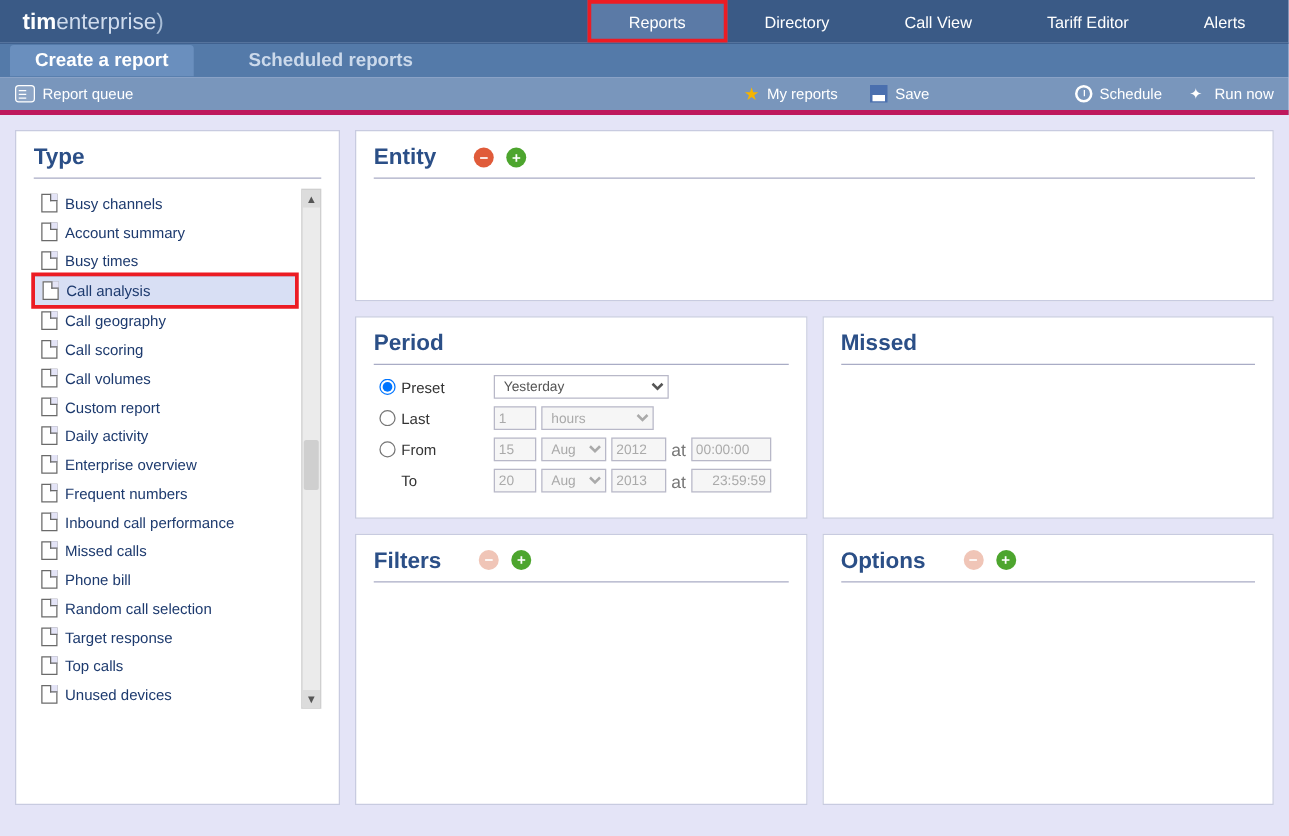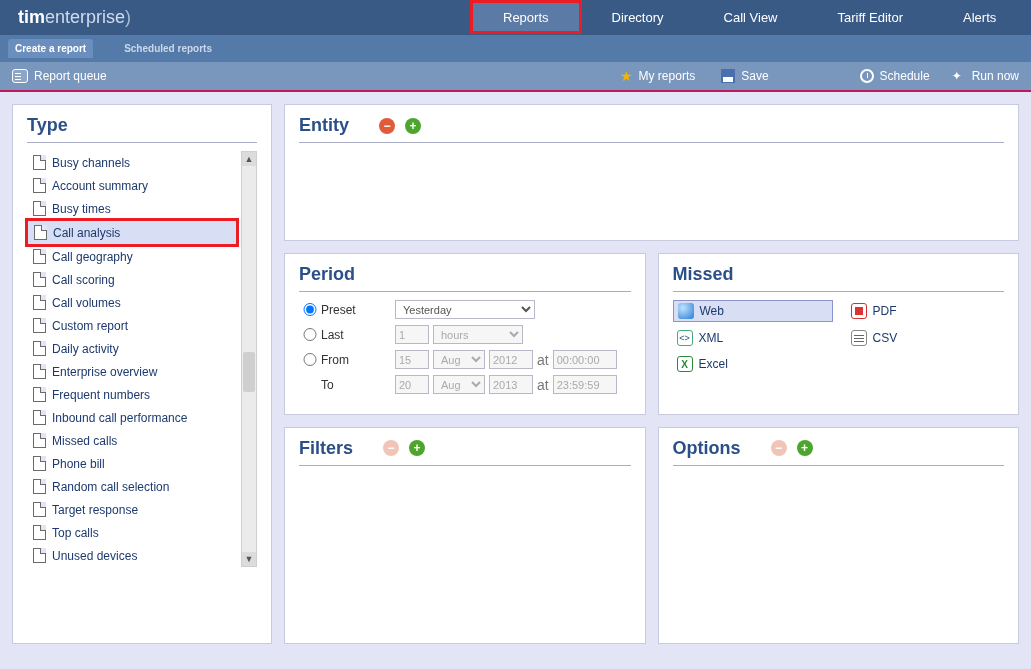--- a/index.html
+++ b/index.html
@@ -5,23 +5,23 @@
   * { box-sizing: border-box; margin: 0; padding: 0; }
   body { font-family: Verdana, Geneva, sans-serif; font-size: 12px; background: #e4e4f7; width:1031px; }
   .topbar { background: #3a5a86; height: 34px; display: flex; align-items: center; }
   .logo { color: #d0dced; font-size: 18px; font-weight: 400; padding-left: 18px; flex: 0 0 470px; }
   .logo b { font-weight: bold; color: #fff; }
   .logo-paren { color: #a8bdd6; }
   .topnav { display: flex; gap: 0; height: 100%; align-items: stretch; }
   .topnav .item { color: #fff; display:flex; align-items:center; padding: 0 30px; font-size: 13px; cursor:pointer; }
   .topnav .hl { border: 3px solid #ec1c24; background: #5b7aa6; }
   .subbar { background: #547aa9; border-top: 1px solid #3a5a86; display: flex; align-items: center; height: 28px; padding-left: 8px; gap: 24px; }
-  .subbar .tab { color: #cbd9eb; font-size: 10px; font-weight: bold; cursor:pointer; padding:4px 7px; }
+  .subbar .tab { color: #cbd9eb; font-size: 15px; font-weight: bold; cursor:pointer; padding:4px 20px; }
   .subbar .tab.active { color: #fff; background: #6a8fbe; border-radius: 3px 3px 0 0; }
-  .toolbar { background: #7996bc; height: 30px; display: flex; align-items: center; color: #fff; font-size: 12px; padding: 0 12px; border-bottom: 2px solid #be185d; }
+  .toolbar { background: #7996bc; height: 30px; display: flex; align-items: center; color: #fff; font-size: 12px; padding: 0 12px; border-bottom: 4px solid #be185d; }
   .toolbar .tool { display: flex; align-items: center; gap: 6px; cursor:pointer; }
   .spacer { flex: 1; }
   .content { display: grid; grid-template-columns: 260px 1fr; gap: 12px; padding: 12px; }
   .rightcol { display: grid; grid-template-columns: 1fr 1fr; grid-template-rows: auto auto auto; gap: 12px; }
   .panel { background: #ffffff; border: 1px solid #c8cbe0; padding: 10px 14px 16px 14px; }
   .panel.entity { grid-column: 1 / span 2; }
   .panel h2 { color: #2b4f87; font-size: 18px; font-weight: bold; border-bottom: 1px solid #a9acc5; padding-bottom: 6px; margin-bottom: 8px; display:flex; align-items:center; gap:10px; }
   .circle { width:16px; height:16px; border-radius:50%; display:inline-flex; align-items:center; justify-content:center; color:#fff; font-size:12px; line-height:1; font-weight:bold; }
   .circle.minus { background:#e05b3a; }
   .circle.minus.dim { background:#f0c5b7; }
@@ -91,21 +91,21 @@
 <div class="toolbar">
   <div class="tool">
     <span class="queue"></span>
     <span>Report queue</span>
   </div>
   <div class="spacer"></div>
   <div class="tool" style="margin-right:26px">
     <span class="star">★</span>
     <span>My reports</span>
   </div>
-  <div class="tool" style="margin-right:91px">
+  <div class="tool" style="margin-right:116px">
     <span class="disk"></span>
     <span>Save</span>
   </div>
   <div class="tool" style="margin-right:22px">
     <span class="clock"></span>
     <span>Schedule</span>
   </div>
   <div class="tool">
     <span class="runner">✦</span>
     <span>Run now</span>
@@ -236,49 +236,27 @@
           <input class="readonly dim" style="width: 64px;" value="00:00:00">
         </div>
 
         <span></span>
         <span>To</span>
         <div class="controls">
           <input class="readonly dim" style="width: 34px;" value="20">
           <select class="readonly dim" style="width:52px"><option>Aug</option></select>
           <input class="readonly dim" style="width: 44px;" value="2013">
           <span class="at">at</span>
-          <input class="readonly dim" style="width: 64px;" value="23:59:59">
+          <input class="readonly dim" style="width: 64px; text-align: right;" value="23:59:59">
         </div>
       </div>
     </div>
 
     <div class="panel">
       <h2>Missed</h2>
-      <div class="fmt-grid">
-        <div class="fmt sel">
-            <span class="micon globe"></span>
-            <span>Web</span>
-          </div>
-        <div class="fmt">
-            <span class="micon pdf"></span>
-            <span>PDF</span>
-          </div>
-        <div class="fmt">
-            <span class="micon xml"></span>
-            <span>XML</span>
-          </div>
-        <div class="fmt">
-            <span class="micon csv"></span>
-            <span>CSV</span>
-          </div>
-        <div class="fmt">
-            <span class="micon xls"></span>
-            <span>Excel</span>
-          </div>
-      </div>
     </div>
 
     <div class="panel">
       <h2>
         <span>Filters</span>
         <span style="flex:0 0 10px"></span>
         <span class="circle minus dim">−</span>
         <span class="circle plus">+</span>
       </h2>
       <div class="filters-body"></div>

